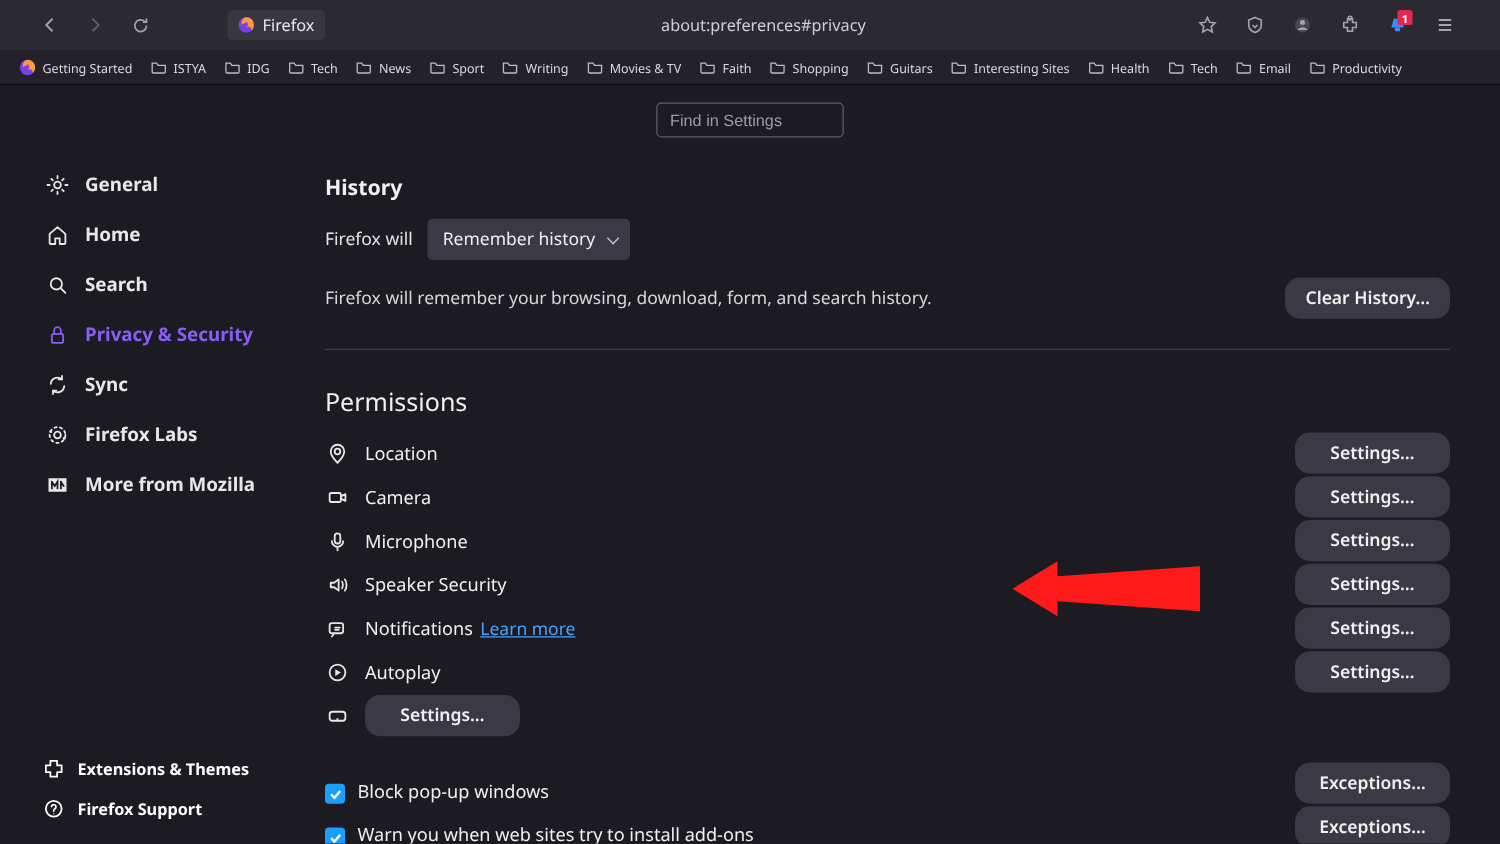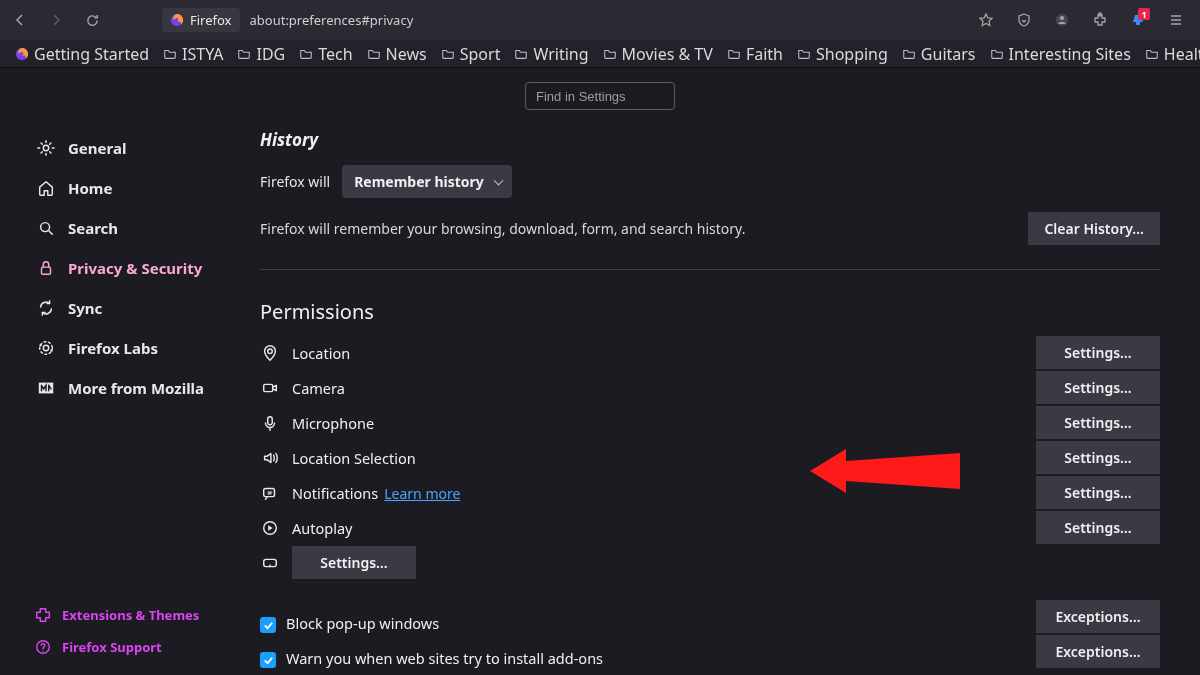--- a/index.html
+++ b/index.html
@@ -26,22 +26,23 @@
     overflow: hidden;
   }
   svg { display: block; }
 
   
   .toolbar {
     height: 40px;
     background: var(--bg-toolbar);
     display: flex;
     align-items: center;
-    padding: 0 4px;
+    padding: 0 24px;
     gap: 4px;
+    text-align: center;
   }
   .toolbar .nav-btn {
     width: 32px; height: 32px;
     display: flex; align-items: center; justify-content: center;
     color: var(--text-muted);
     border-radius: 4px;
   }
   .toolbar .nav-btn.disabled { opacity: .4; }
   .addr {
     flex: 1;
@@ -93,21 +94,21 @@
   }
 
   
   .bookmarks {
     height: 28px;
     background: var(--bg-bookmark);
     display: flex;
     align-items: center;
     padding: 0 10px;
     gap: 4px;
-    font-size: 16px;
+    font-size: 10px;
     color: #dadadd;
     border-bottom: 1px solid #0e0d12;
     text-align: center;
   }
   .bookmarks .bm {
     display: flex; align-items: center; gap: 5px;
     padding: 3px 5px;
     border-radius: 4px;
     white-space: nowrap;
   }
@@ -152,75 +153,74 @@
   .sidebar .item {
     display: flex;
     align-items: center;
     gap: 12px;
     height: 40px;
     padding: 0 8px;
     border-radius: 4px;
     font-size: 15px;
     color: #e8e8e8;
   }
-  .sidebar .item.active { color: #f9a8d4; }
+  .sidebar .item.active { color: #8b5cf6; }
   .sidebar .item .ic { width: 20px; height:20px; display:flex; align-items:center; justify-content:center; }
   .sidebar .spacer { flex: 1; }
   .sidebar .footer-item {
     display: flex; align-items: center; gap: 10px;
     height: 32px; padding: 0 6px;
-    font-size: 13px; color: #d946ef;
+    font-size: 13px; color: #ffffff;
   }
 
   
   .main {
     flex: 1;
     padding: 56px 40px 20px 20px;
     overflow: hidden;
   }
   .main h2 {
     font-size: 17px; font-weight: 700;
-    margin: 4px 0 14px 0;
-    font-style: italic;
+    margin: 14px 0 14px 0;
   }
   .main .subhead {
     font-size: 20px; font-weight: 400;
     margin: 28px 0 10px 0;
   }
   .history-row1 {
     display: flex; align-items: center; gap: 12px;
     font-size: 14px;
     color: #e4e4e7;
   }
   .select {
     background: var(--btn-bg);
     border-radius: 4px;
     padding: 7px 28px 7px 12px;
-    font-weight: 700;
+    font-weight: 400;
     font-size: 14px;
     color: #f0f0f0;
     position: relative;
   }
   .select::after {
     content: "";
     position: absolute; right: 10px; top: 50%;
     width: 6px; height: 6px;
     border-right: 1.5px solid #ccc;
     border-bottom: 1.5px solid #ccc;
     transform: translateY(-70%) rotate(45deg);
   }
   .history-row2 {
     display: flex; align-items: center;
     margin-top: 14px;
     gap: 32px;
   }
   .history-row2 .desc { flex:1; font-size: 14px; color: #d8d8db; }
   .btn {
     background: var(--btn-bg);
-    border-radius: 0;
+    border-radius: 12px;
     padding: 7px 16px;
     min-width: 124px;
     text-align: center;
     font-weight: 600;
     font-size: 14px;
     color: #f0f0f0;
   }
   .divider {
     border: none;
     border-top: 1px solid #3f3e47;
@@ -603,21 +603,21 @@
     <span class="plabel">Microphone</span>
     <div class="btn">Settings…</div>
         </div>
         <div class="perm-row">
     <span class="pic">
             <svg width="18" height="18" viewBox="0 0 20 20" fill="none" stroke="currentColor" stroke-width="1.6" stroke-linecap="round" stroke-linejoin="round">
               <path d="M4 8h3l4-3v10l-4-3H4z"></path>
               <path d="M14 7c1 1 1 5 0 6M16.5 5c2 2 2 8 0 10"></path>
             </svg>
           </span>
-    <span class="plabel">Location Selection</span>
+    <span class="plabel">Speaker Security</span>
     <div class="btn">Settings…</div>
         </div>
         <div class="perm-row">
     <span class="pic">
             <svg width="18" height="18" viewBox="0 0 20 20" fill="none" stroke="currentColor" stroke-width="1.6" stroke-linecap="round" stroke-linejoin="round">
               <rect x="3" y="5" width="12" height="9" rx="2"></rect>
               <path d="M7 14l-2 3M8 9h4M8 11h3"></path>
             </svg>
           </span>
     <span class="plabel">Notifications<a class="learn">Learn more</a></span>

